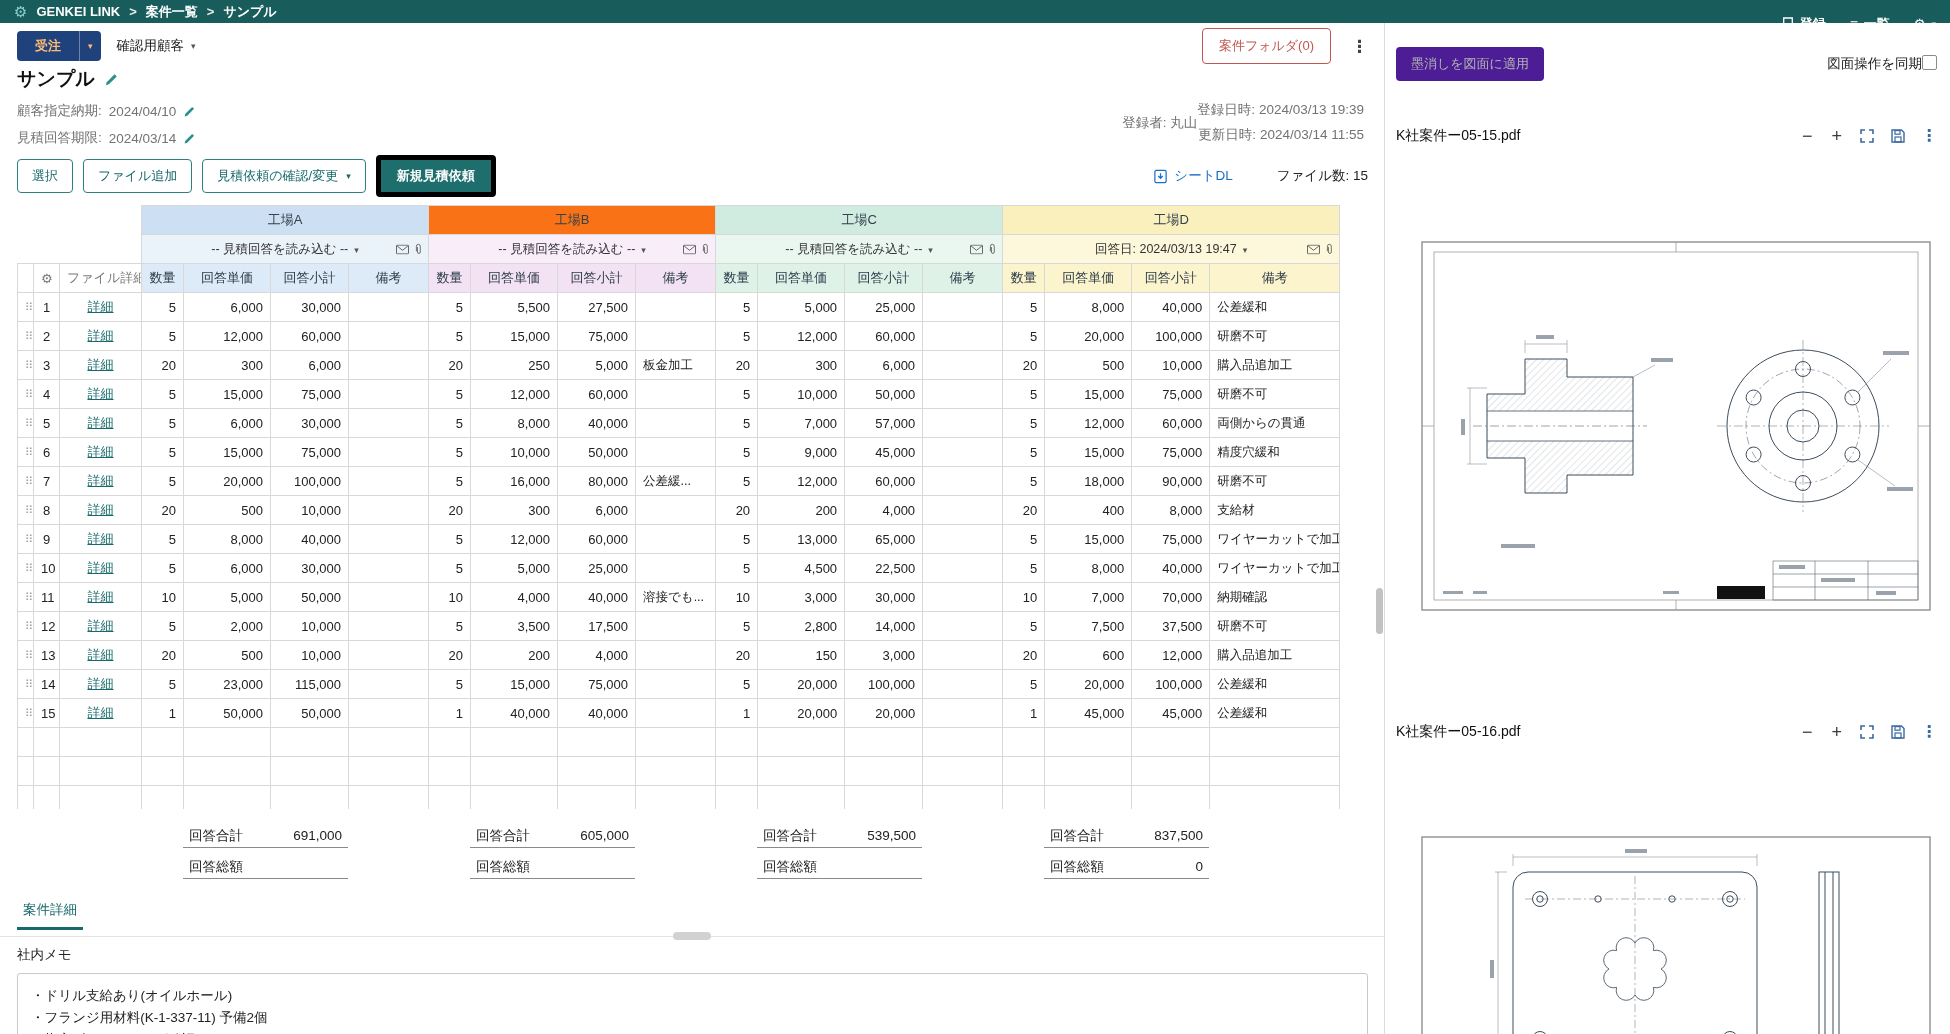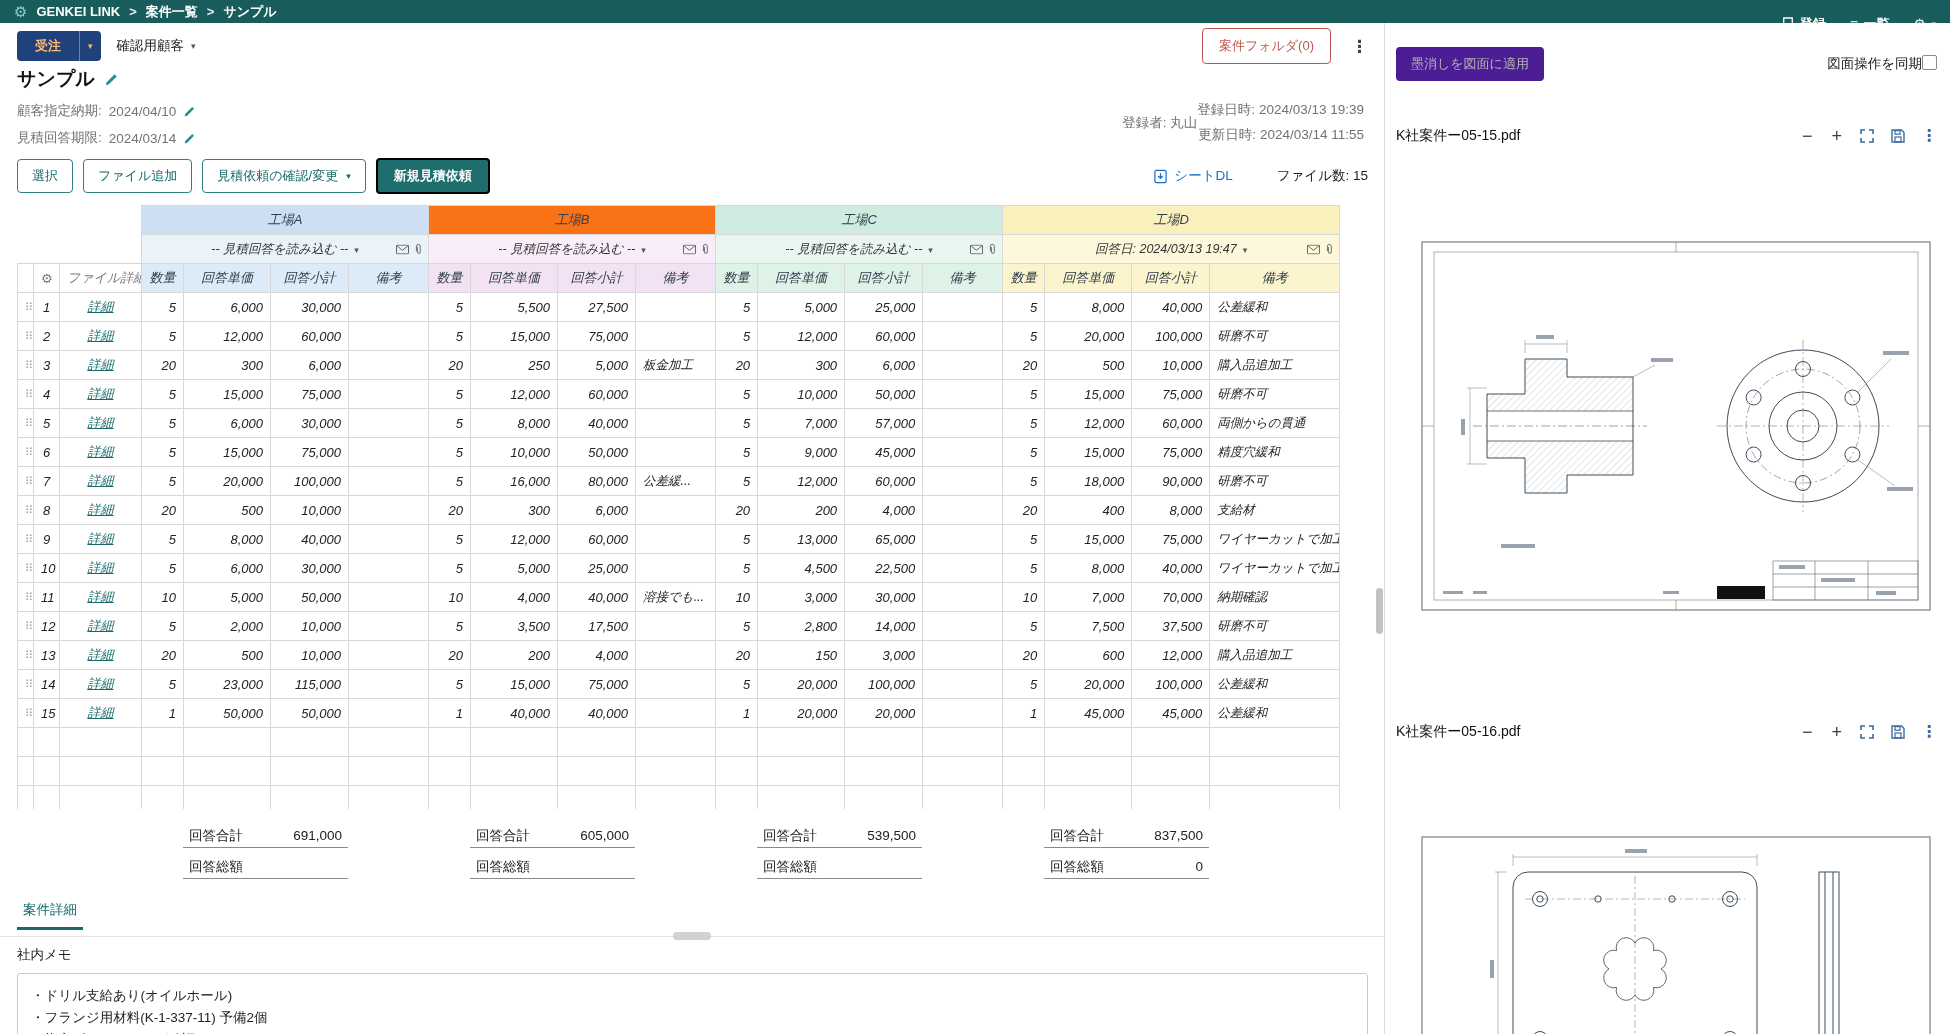--- a/index.html
+++ b/index.html
@@ -46,28 +46,28 @@
   .meta-line .pencil { width:13px; height:13px; }
   .meta-right { position:absolute; right:4px; top:0; display:flex; align-items:center; }
   .meta-dates { display:flex; flex-direction:column; gap:7px; text-align:right; }
 
   
   .actions-row { margin:12px 16px 0 17px; display:flex; align-items:center; gap:10px; height:32px; }
   .btn-outline { background:#fff; border:1px solid #2c8080; color:#17696b; font-size:13px;
     padding:7px 14px; border-radius:4px; cursor:pointer; display:inline-flex; align-items:center;
     gap:8px; white-space:nowrap; }
   .btn-outline .caret { color:#17696b; }
-  .btn-filled { background:#1f6e6e; border:2px solid #000000; color:#fff; font-size:13px;
+  .btn-filled { background:#1f6e6e; border:5px solid #000000; color:#fff; font-size:13px;
     padding:7px 16px; border-radius:4px; font-weight:bold; cursor:pointer; white-space:nowrap; }
   .actions-right { margin-left:auto; display:flex; align-items:center; gap:44px; font-size:13.5px; color:#222; }
   .sheet-dl { color:#1a6fc4; display:inline-flex; gap:6px; align-items:center; cursor:pointer; }
   .dl-ic { width:15px; height:15px; }
 
   
-  .table-viewport { margin:13px 0 0 17px; width:1350px; height:604px; overflow:hidden;font-style:italic; }
+  .table-viewport { margin:13px 0 0 17px; width:1350px; height:604px; overflow:hidden; }
   table.quote { border-collapse:collapse; table-layout:fixed; width:1322px; font-size:13px; color:#222; }
   .quote th, .quote td { border:1px solid #d8d8d8; padding:0 7px; height:29px; overflow:hidden;
     white-space:nowrap; box-sizing:border-box; font-weight:normal; }
   .quote thead th { text-align:center; }
   .no-border { border:none !important; background:#fff; }
   .left-h { background:#fff; font-size:13px; color:#777; }
   .fac-name { font-weight:bold; color:#33404e; height:26px; font-size:13px; }
   .fac-dd { position:relative; height:26px; font-size:12.5px; color:#333; cursor:pointer; }
   .fac-dd .caret { margin-left:6px; }
   .dd-icons { position:absolute; right:5px; top:50%; transform:translateY(-50%);

